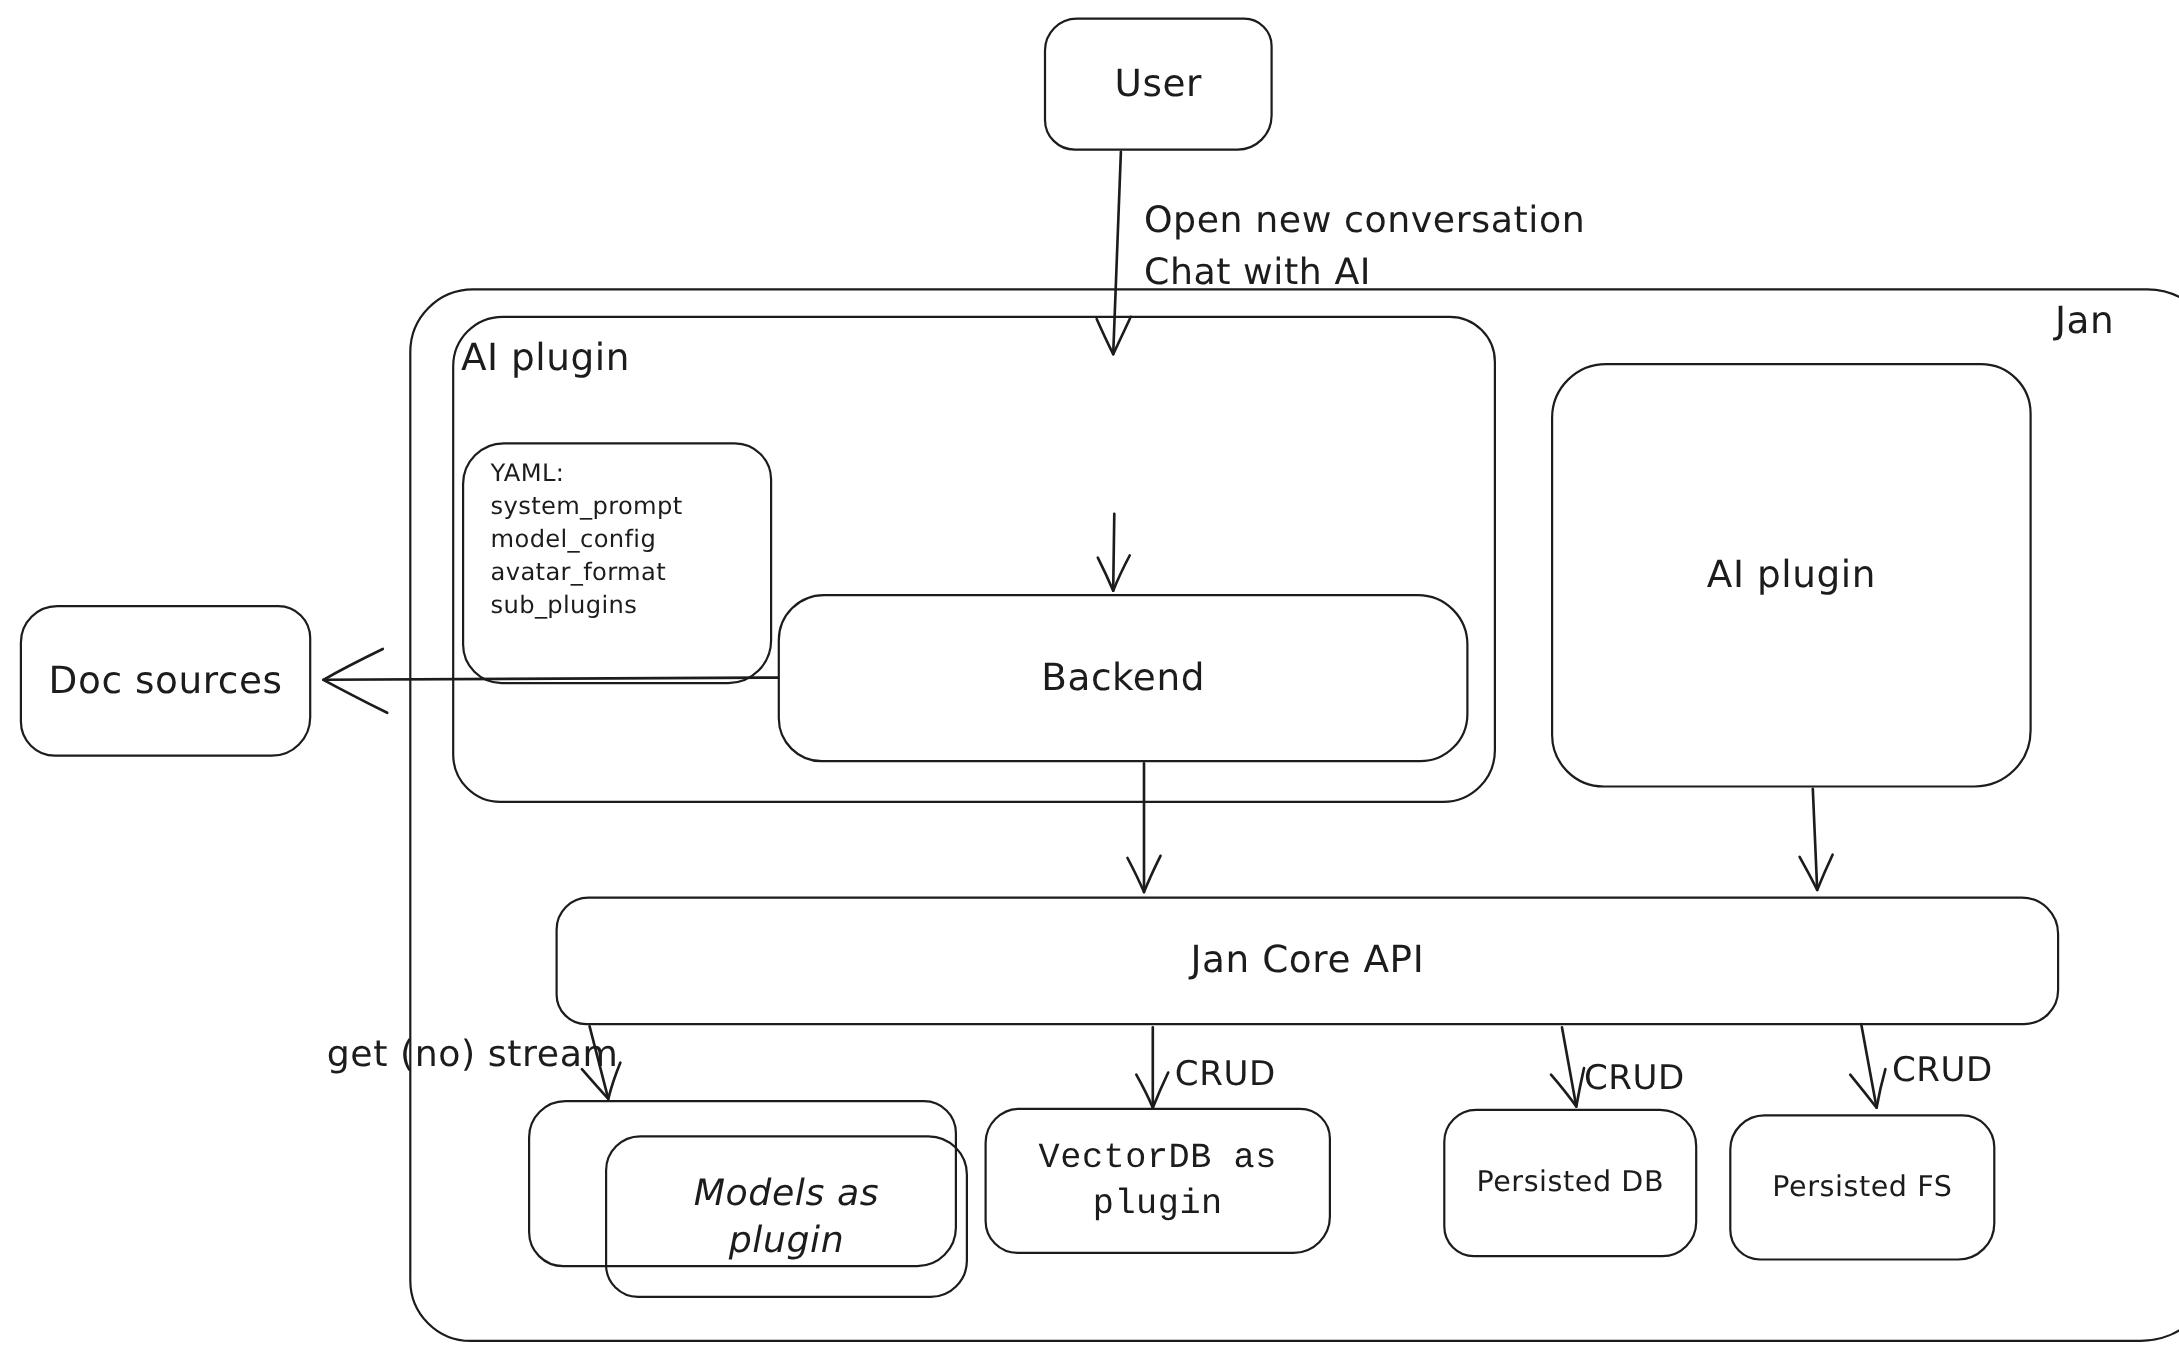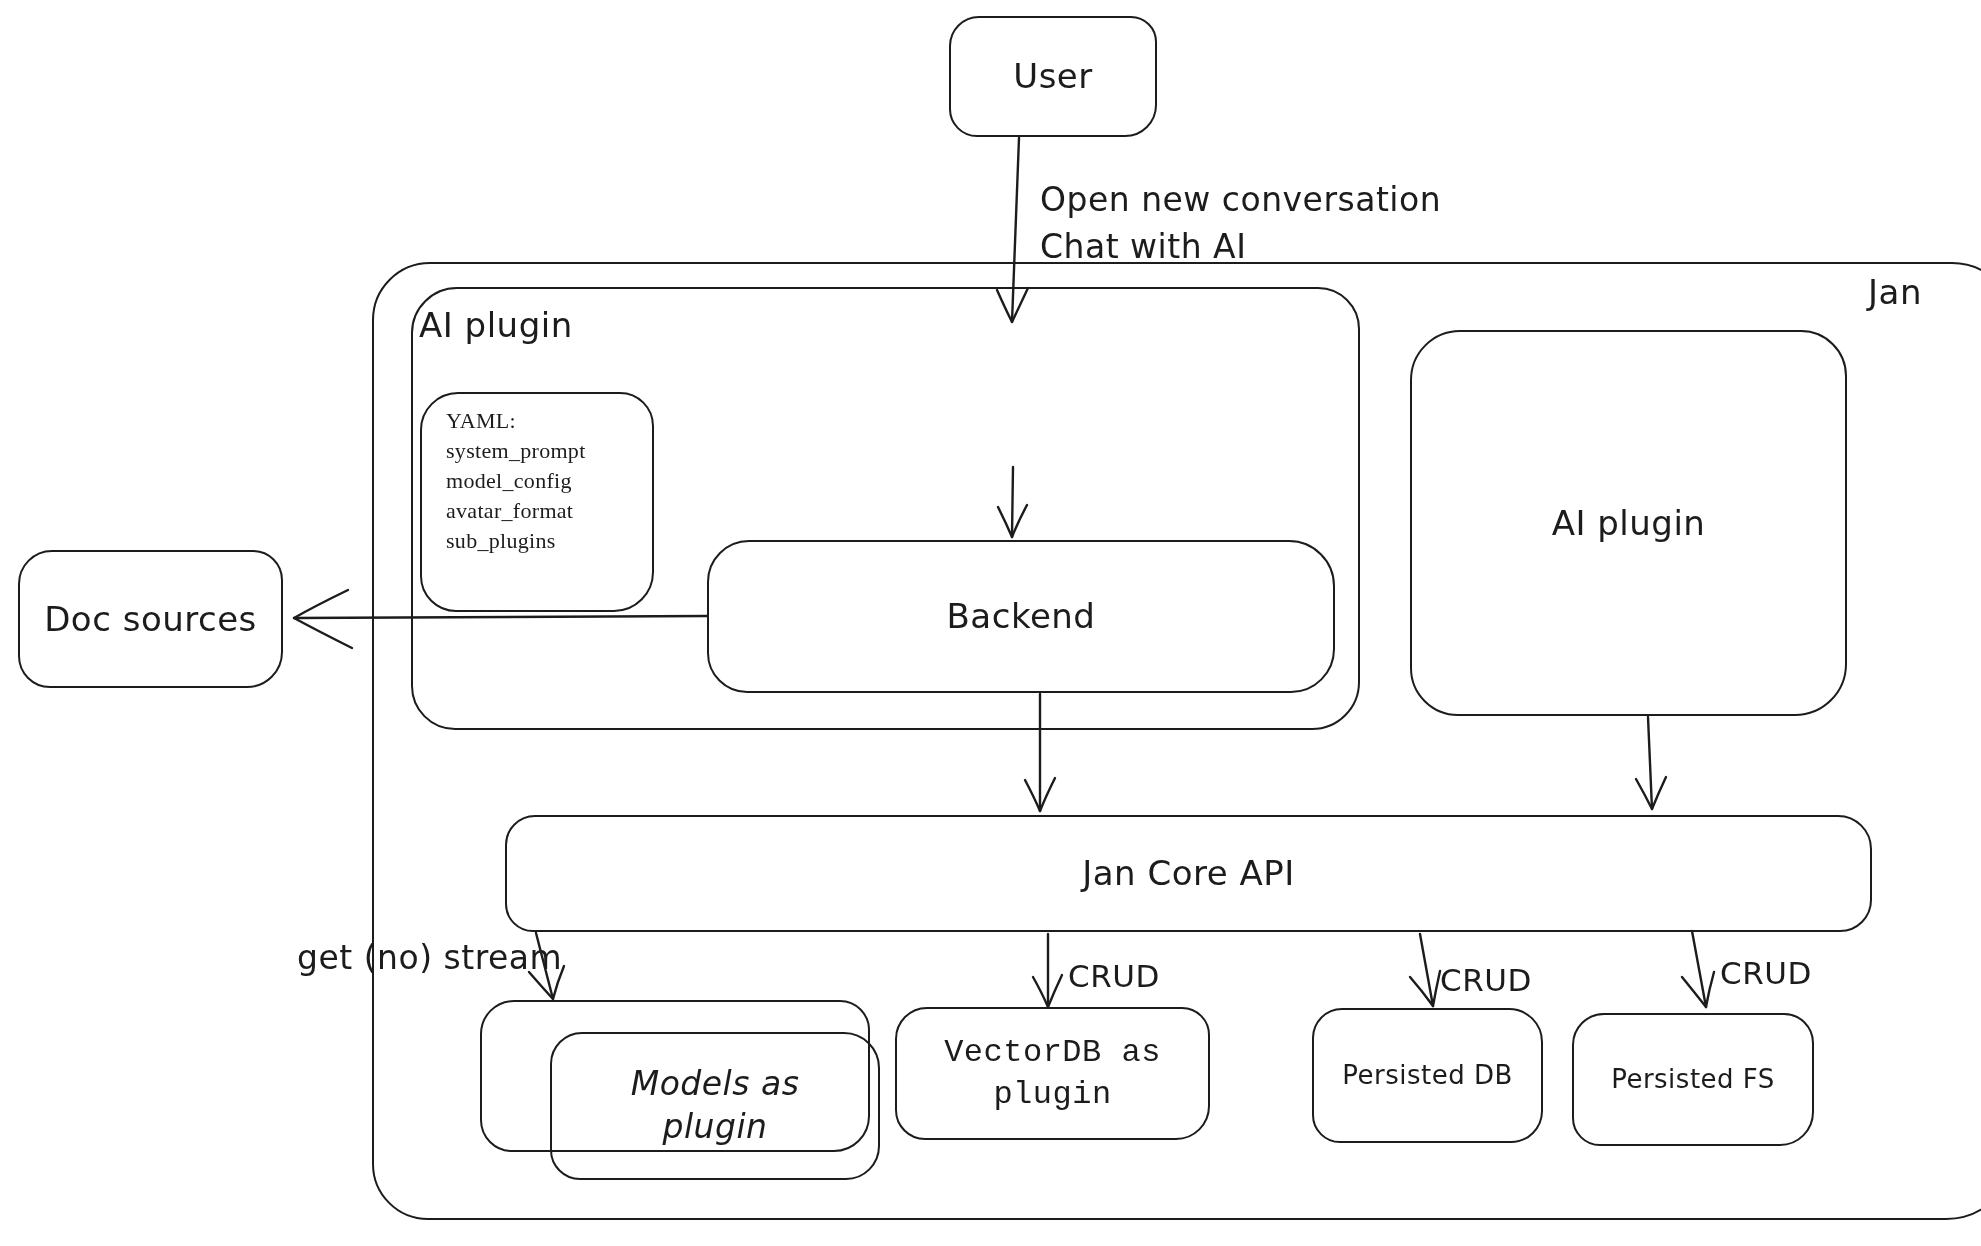--- a/index.html
+++ b/index.html
@@ -21,22 +21,22 @@
     text-align:center;
     box-sizing:border-box;
   }
   .node .caption { letter-spacing:0.5px; line-height:1.3; }
 
   
   .user         { left:949px;  top:16px;   width:208px;  height:121px; border-radius:30px 26px 32px 28px;justify-content:center; }
   .jan          { left:372px;  top:262px;  width:1644px; height:958px; border-radius:58px 64px 70px 56px; font-size:34px; }
   .ai-left      { left:411px;  top:287px;  width:949px;  height:443px; border-radius:46px 42px 48px 44px; }
   .renderer     { left:707px;  top:318px;  width:628px;  height:149px; border-radius:44px 40px 46px 42px; }
-  .yaml         { left:420px;  top:392px;  width:234px;  height:220px; border-radius:38px 34px 40px 36px;
-                  display:block;font-family:Liberation Serif, serif; }
+  .yaml         { left:420px;  top:402px;  width:282px;  height:220px; border-radius:38px 34px 40px 36px;
+                  display:block; }
   .backend      { left:707px;  top:540px;  width:628px;  height:153px; border-radius:42px 46px 44px 40px; }
   .docs         { left:18px;   top:550px;  width:265px;  height:138px; border-radius:34px 30px 36px 32px; }
   .ai-right     { left:1410px; top:330px;  width:437px;  height:386px; border-radius:50px 46px 52px 48px; }
   .core         { left:505px;  top:815px;  width:1367px; height:117px; border-radius:30px 34px 32px 28px; }
   .models-outer { left:480px;  top:1000px; width:390px;  height:152px; border-radius:34px 30px 36px 32px; }
   .models-inner { left:550px;  top:1032px; width:330px;  height:148px; border-radius:32px 36px 34px 30px;font-style:italic; }
   .vectordb     { left:895px;  top:1007px; width:315px;  height:133px; border-radius:32px 28px 34px 30px;font-family:Liberation Mono, monospace; }
   .pdb          { left:1312px; top:1008px; width:231px;  height:135px; border-radius:30px 34px 32px 28px; }
   .pfs          { left:1572px; top:1013px; width:242px;  height:133px; border-radius:32px 30px 34px 28px; }
 

